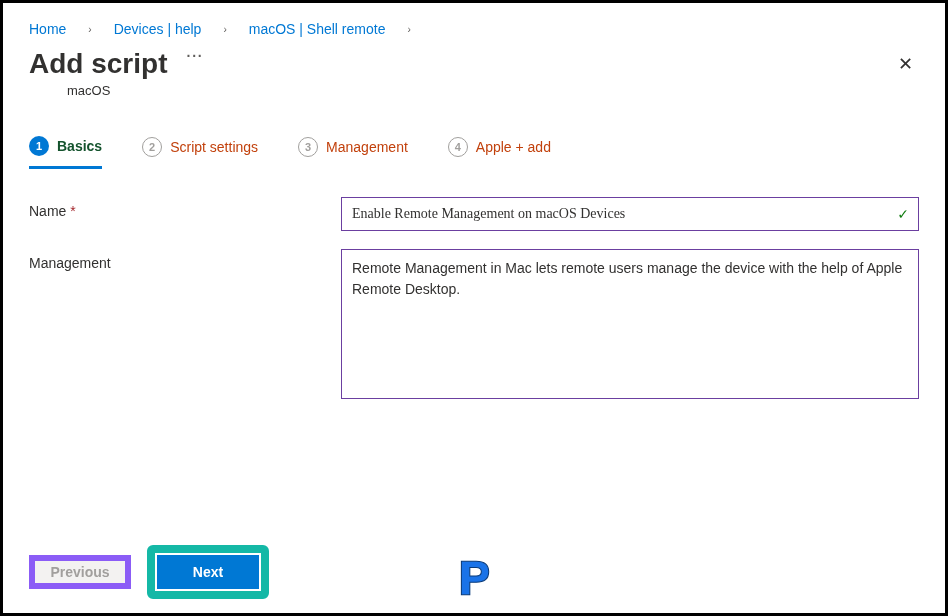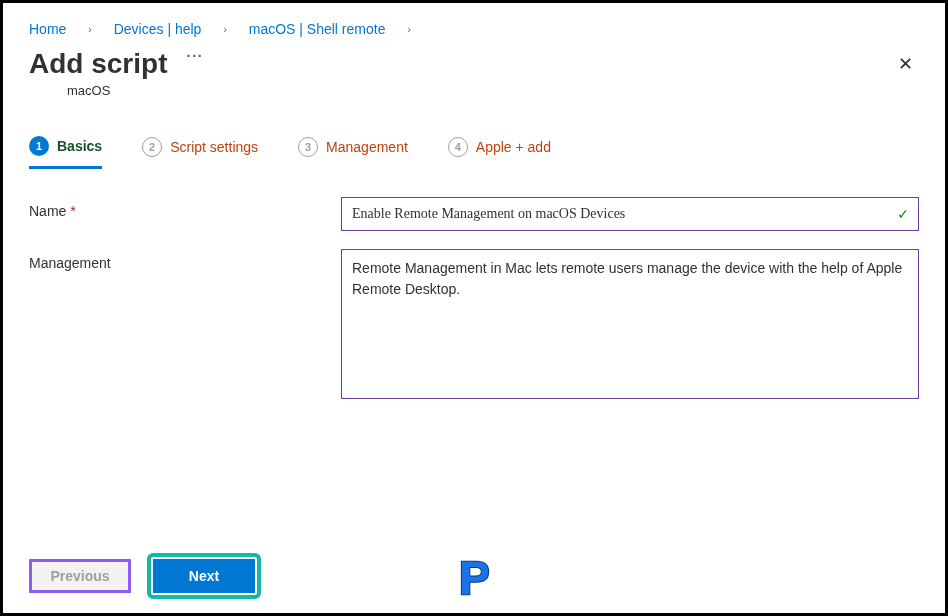--- a/index.html
+++ b/index.html
@@ -172,24 +172,24 @@
       min-width: 102px;
       font-size: 14px;
       font-weight: 600;
       font-family: inherit;
       border: none;
       cursor: pointer;
     }
     .btn-secondary {
       background: #f3f2f1;
       color: #a19f9d;
-      border: 3px solid #8b5cf6;
+      border: 6px solid #8b5cf6;
     }
     .btn-primary-wrap {
-      border: 4px solid #14b8a6;
+      border: 8px solid #14b8a6;
       border-radius: 6px;
       padding: 2px;
       display: inline-flex;
       align-items: flex-end;
     }
     .btn-primary {
       background: #0078d4;
       color: #fff;
     }
 

